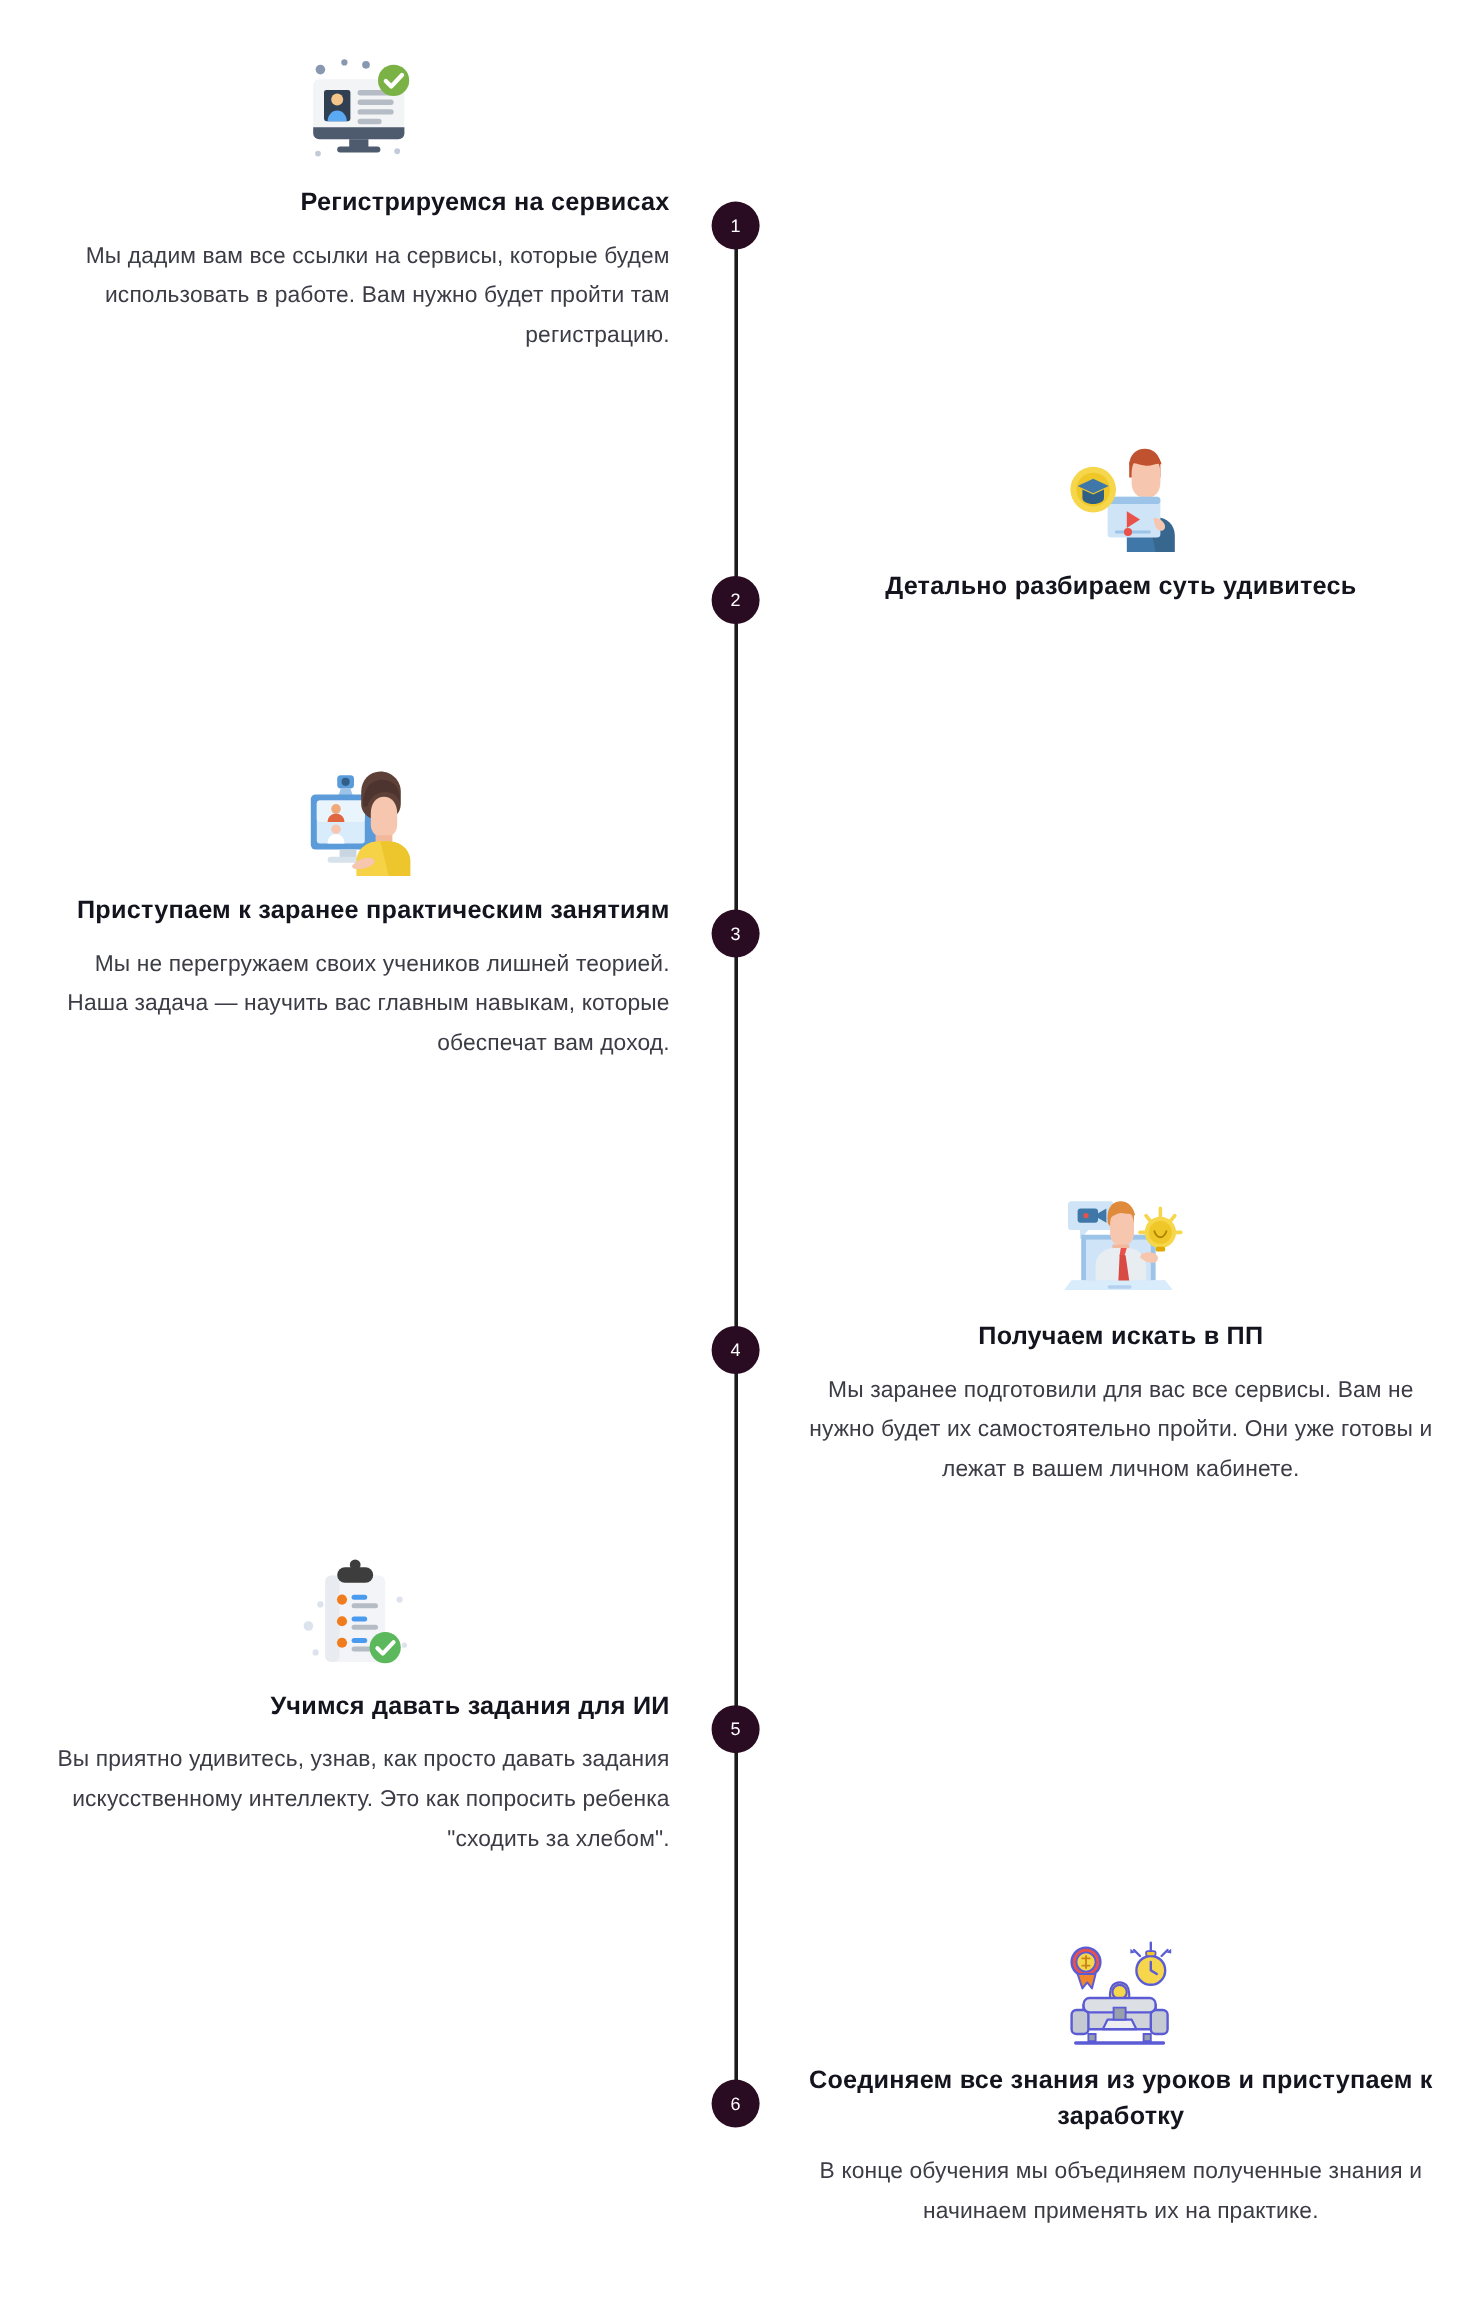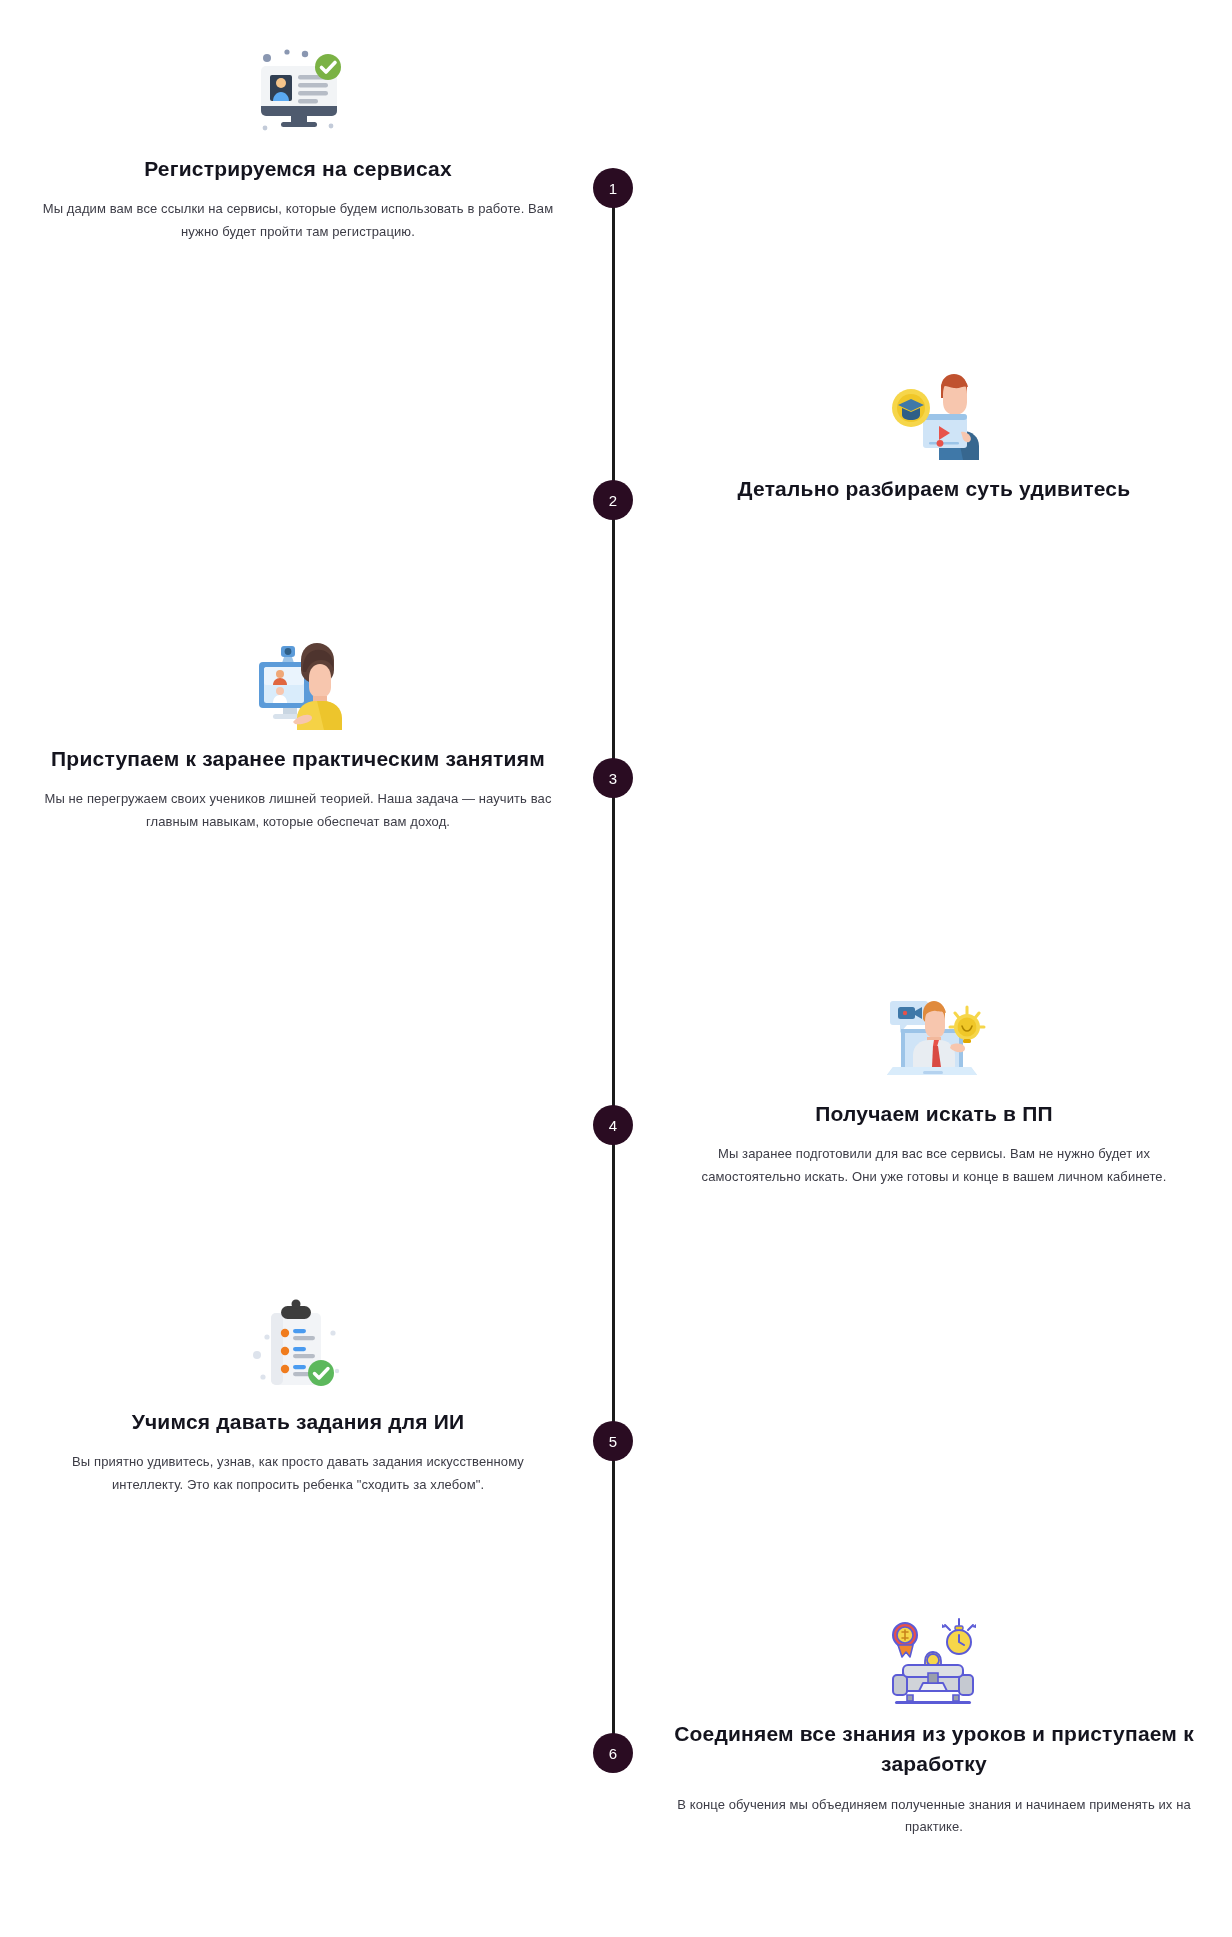--- a/index.html
+++ b/index.html
@@ -55,21 +55,21 @@
     z-index: 4;
     letter-spacing: 0;
   }
 
   
   .step-content {
     position: absolute;
     width: 520px;
     text-align: center;
   }
-  .step-content.left  { left: 38px; }
+  .step-content.left  { left: 38px; text-align: right; }
   .step-content.right { left: 674px; }
 
   .step-icon {
     width: 110px;
     height: 100px;
     margin: 0 auto 14px auto;
     display: block;
   }
 
   .step-title {
@@ -77,21 +77,21 @@
     font-size: 21px;
     font-weight: bold;
     color: #14141e;
     line-height: 1.45;
     letter-spacing: 0.2px;
     margin-bottom: 14px;
   }
 
   .step-desc {
     font-family: "Liberation Sans", sans-serif;
-    font-size: 13px;
+    font-size: 19px;
     font-weight: 300;
     color: #3c3c46;
     line-height: 1.72;
     letter-spacing: 0.1px;
   }
 </style>
 </head>
 <body>
 
 <div class="timeline-page">
@@ -209,21 +209,21 @@
         <path d="M55 55h5l-3 10-3-4z" fill="#e8524a"></path>
         <path d="M54 61h5l3 21h-9z" fill="#d94a43"></path>
         <path d="M72 60c5-2 10-2 13 1 2 2 1 5-2 6-4 1-9-1-12-4z" fill="#f7c6ae"></path>
         <circle cx="88" cy="42" r="13" fill="#f6d64a"></circle>
         <circle cx="88" cy="42" r="9.5" fill="#f0c728"></circle>
         <path d="M83 41c1 3 3 5 5 5s4-2 5-5" stroke="#b08600" stroke-width="1.6" fill="none" stroke-linecap="round"></path>
         <rect x="84" y="54" width="8" height="4" rx="1.6" fill="#e0a800"></rect>
         <path d="M88 22v7M76 28l4 5M100 28l-4 5M71 42h6M99 42h6" stroke="#f6d64a" stroke-width="3" stroke-linecap="round"></path>
       </svg>
       <div class="step-title">Получаем искать в ПП</div>
-      <div class="step-desc">Мы заранее подготовили для вас все сервисы. Вам не нужно будет их самостоятельно искать. Они уже готовы и конце в вашем личном кабинете.</div>
+      <div class="step-desc">Мы заранее подготовили для вас все сервисы. Вам не нужно будет их самостоятельно пройти. Они уже готовы и лежат в вашем личном кабинете.</div>
     </div>
   </div>
 
   <div class="step-row" style="top:1441px;">
     <div class="step-marker" style="top:-20px;">
       <span>5</span>
     </div>
     <div class="step-content left" style="top:-148px;">
       <svg class="step-icon" viewBox="0 0 110 100">
         <circle cx="14" cy="62" r="4" fill="#dde3ec"></circle>

